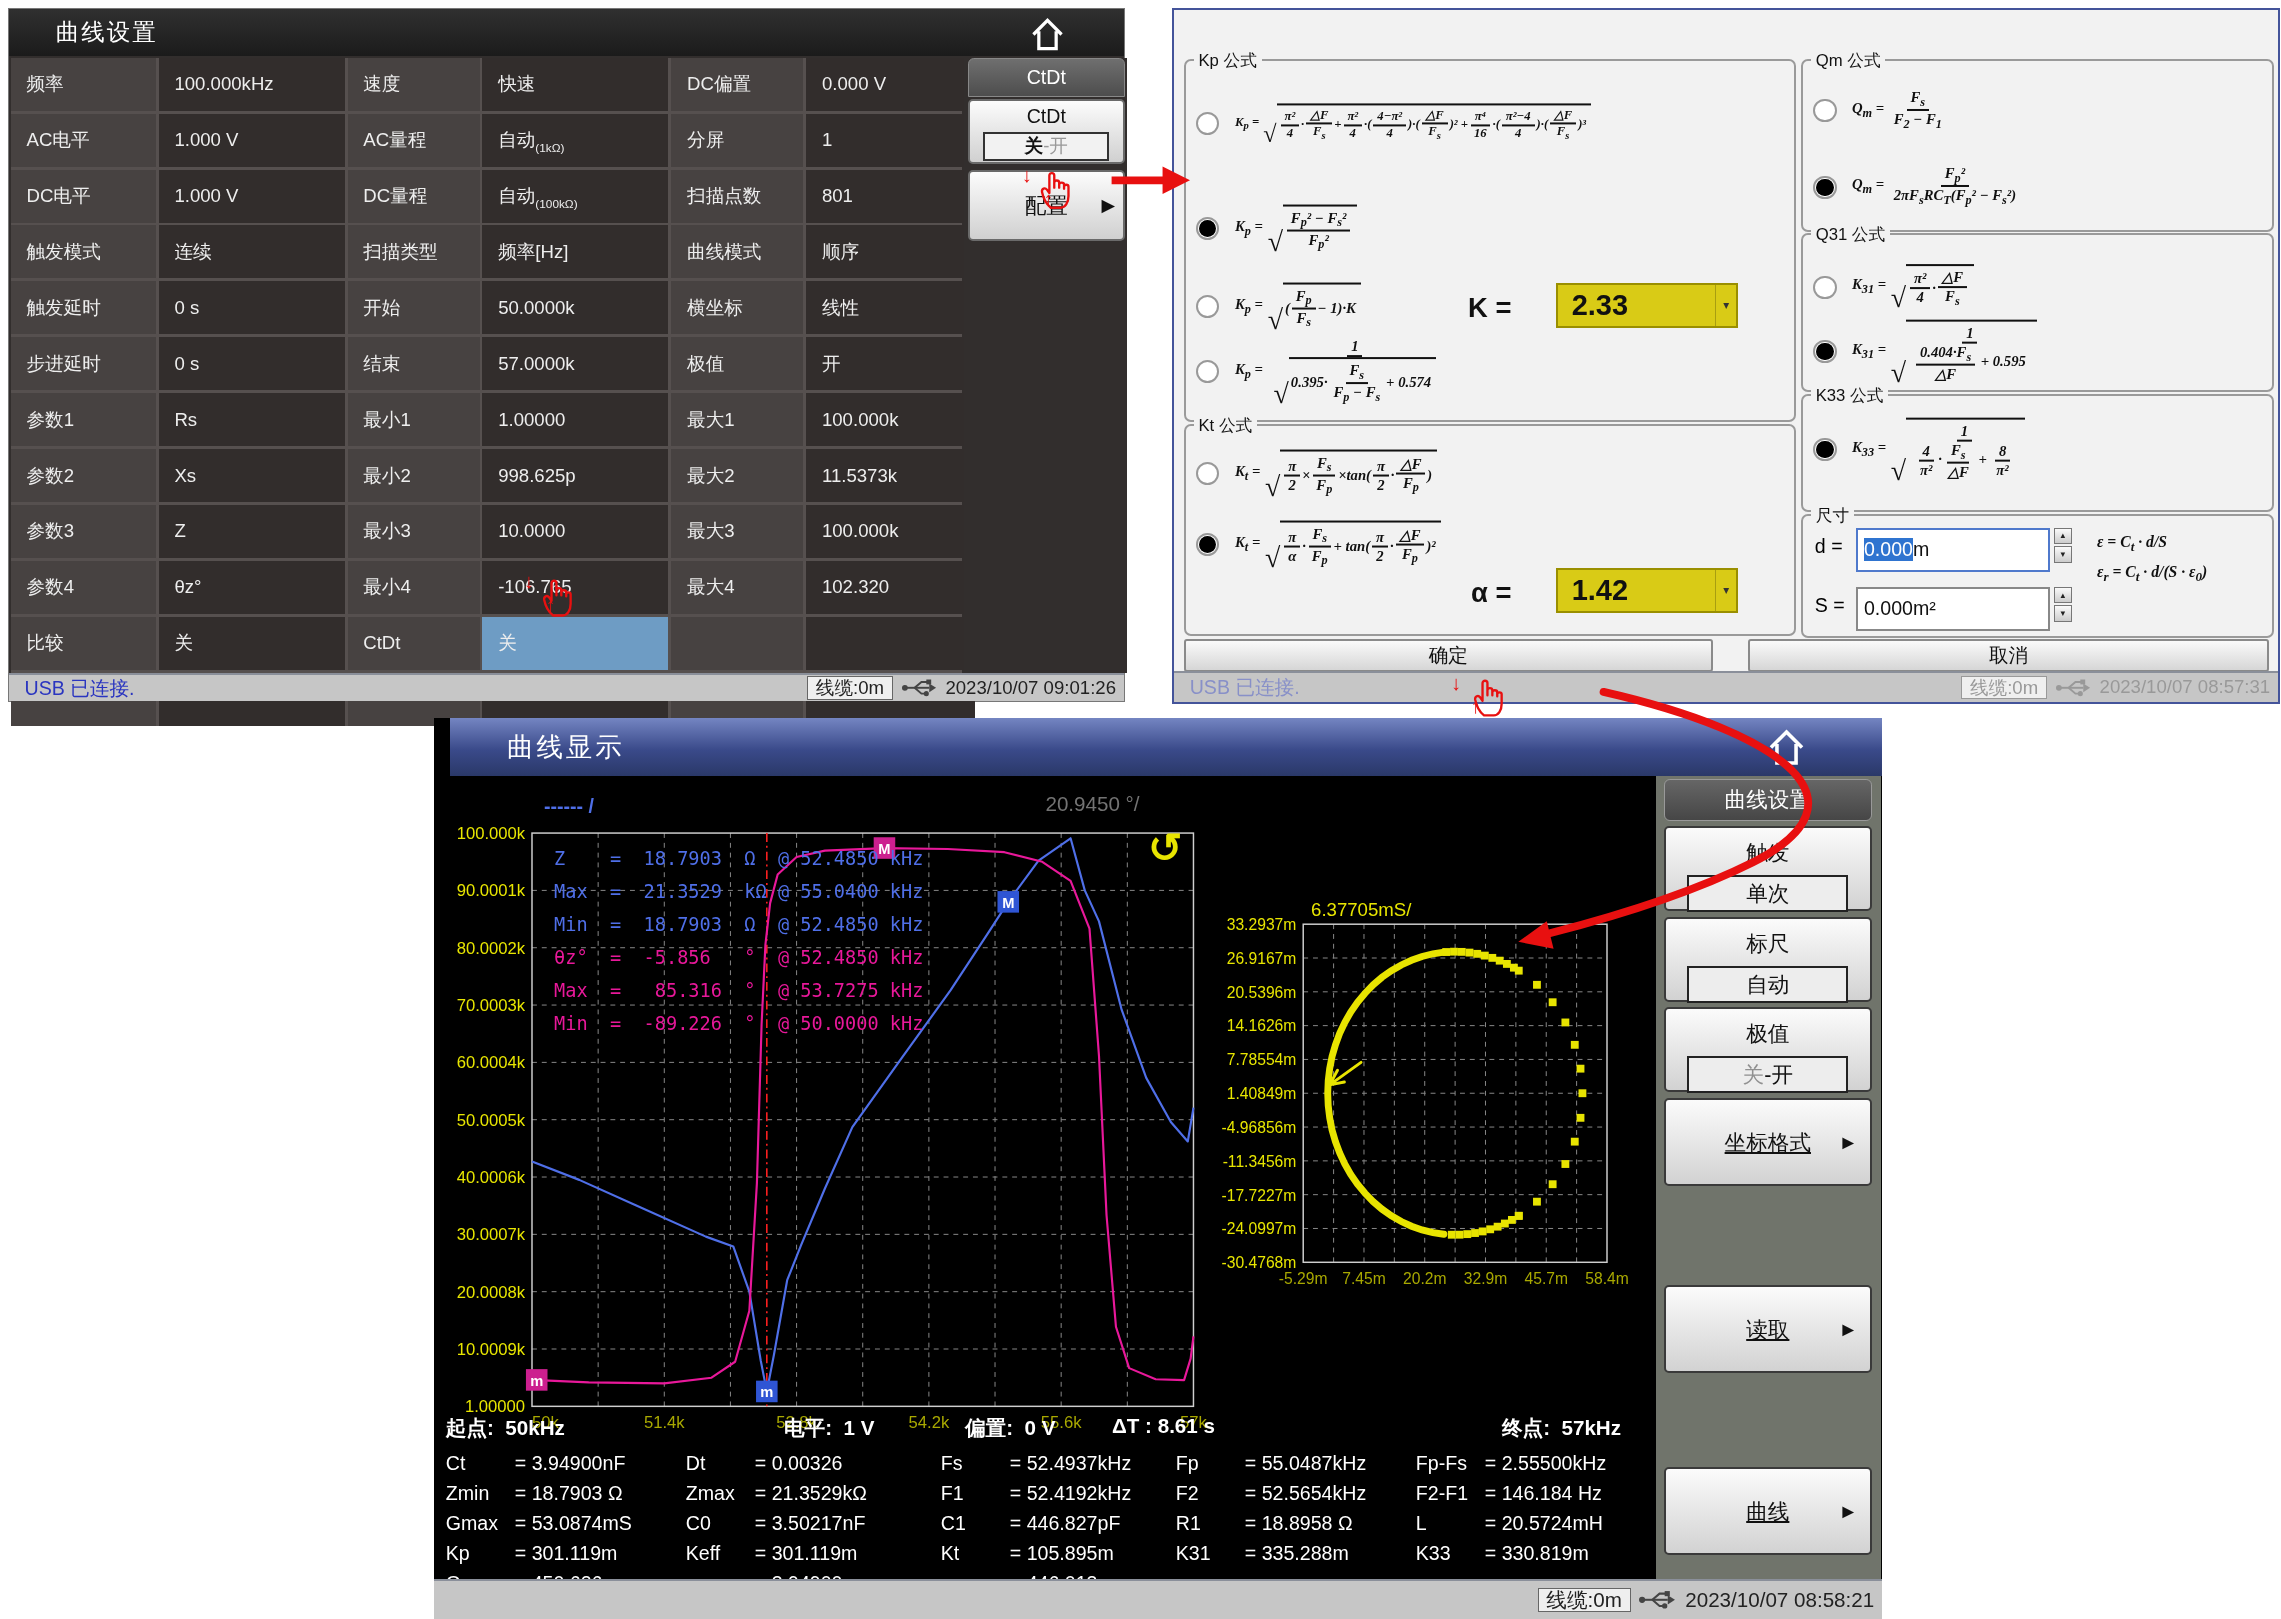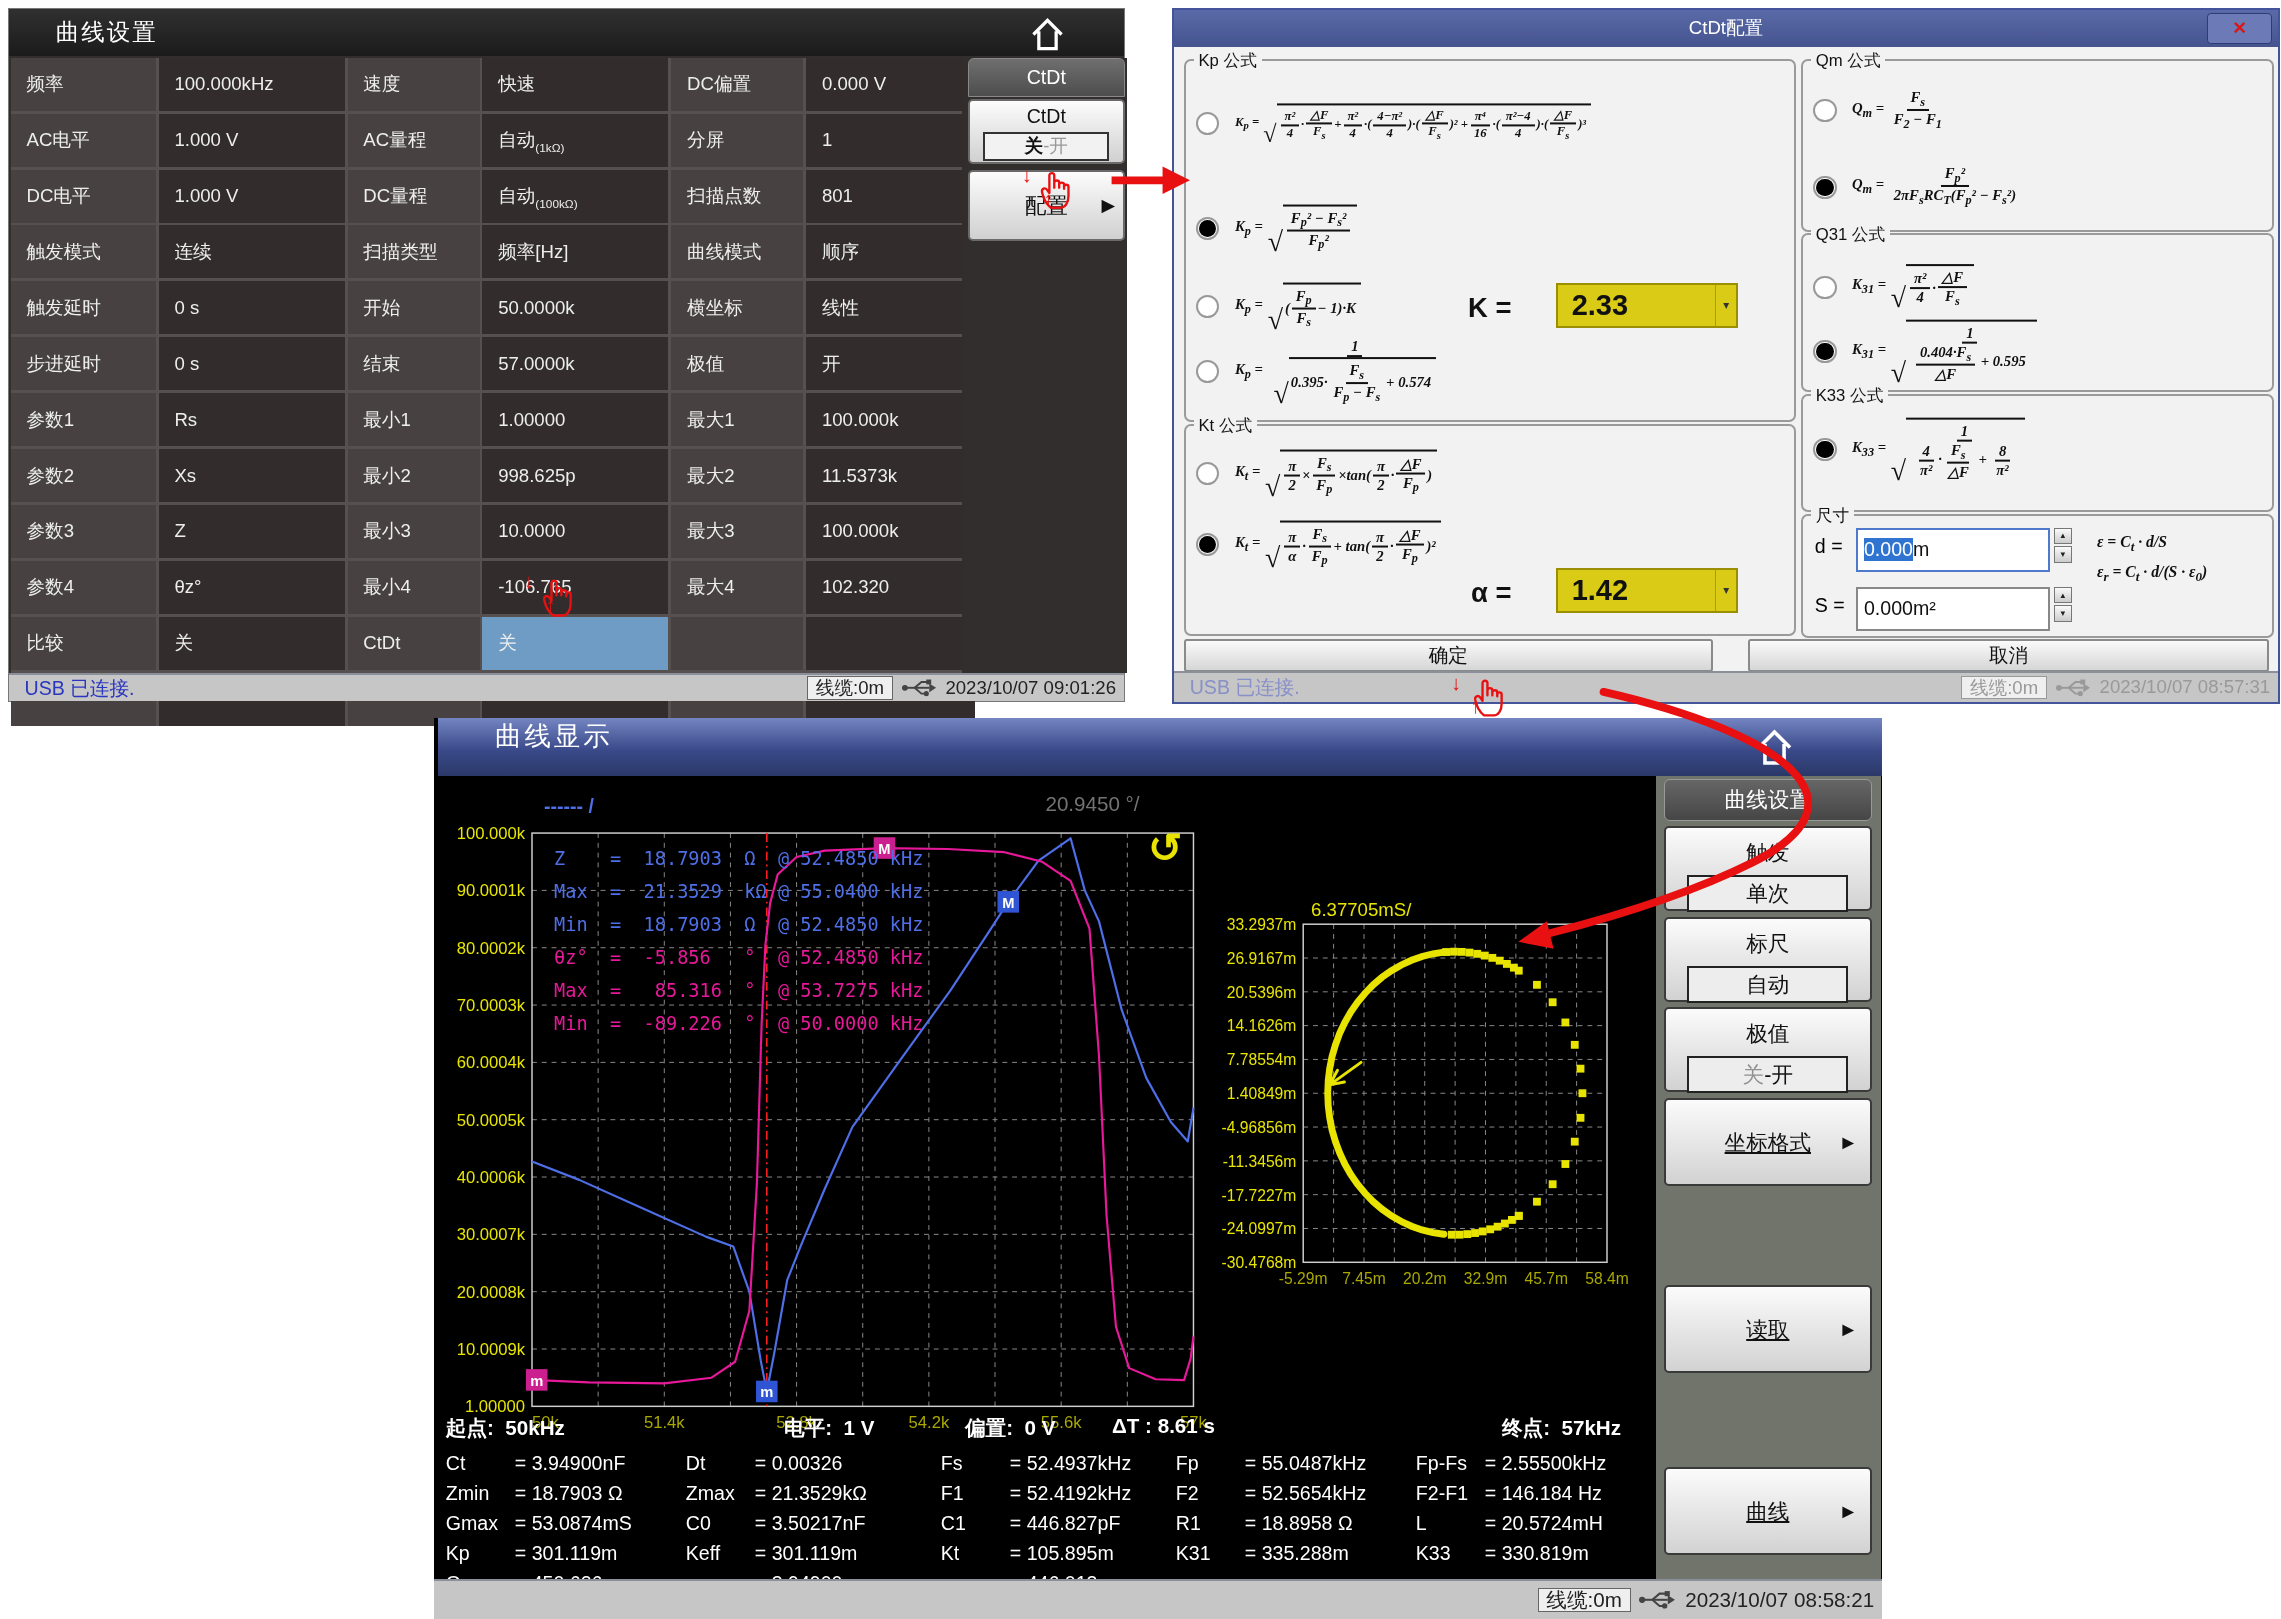--- a/index.html
+++ b/index.html
@@ -60,21 +60,21 @@
   .spinner{position:absolute;width:17.6px;height:35px;display:flex;flex-direction:column;gap:2px;}
   .spin-b{flex:1;background:linear-gradient(#fafafa,#ccc);border:1px solid #777;font-size:7.8px;display:flex;align-items:center;justify-content:center;color:#222;}
   .dlg-btn{position:absolute;height:33px;background:linear-gradient(#fafafa,#d6d6d6);border:2px solid #8a8a8a;border-radius:2.9px;display:flex;align-items:center;justify-content:center;font-size:19.6px;color:#111;box-sizing:border-box;}
   .dlg .statusbar{height:29px;}
   .dlg .usb-dim{color:#8890c8;margin-left:15.7px;font-size:19.6px;}
   .dlg .sb-right{color:#999;}
   .dlg .cablebox{color:#999;border-color:#999;}
   .size-eq{position:absolute;font-family:"Liberation Serif",serif;font-style:italic;font-weight:bold;font-size:15.7px;color:#111;white-space:nowrap;}
   
   .panel-c{position:absolute;left:434px;top:718px;width:1448px;height:901px;background:#000;}
-  .pc-title{position:absolute;left:4px;top:0;right:0;height:58px;background:linear-gradient(#7485c2 0%,#3a4a8a 55%,#2a3868 100%);display:flex;}
+  .pc-title{position:absolute;left:16px;top:0;right:0;height:58px;background:linear-gradient(#7485c2 0%,#3a4a8a 55%,#2a3868 100%);display:flex;align-items:center;}
   .pc-title .t{color:#fff;font-size:26.5px;margin-left:57px;letter-spacing:2.9px;}
   .pc-home{position:absolute;left:1315px;top:7.8px;}
   .pc-sidebar{position:absolute;left:1222px;top:58px;width:225px;bottom:38px;background:#70746b;}
   .sb-btn{position:absolute;left:7.8px;width:208px;box-sizing:border-box;}
   .sb-dark{background:linear-gradient(#666,#464646);border:1px solid #999;border-radius:5.9px;color:#fff;font-size:21.6px;display:flex;align-items:center;justify-content:center;}
   .sb-light{background:linear-gradient(#fbfbfb,#d2d2d2);border:2px solid #3a3a3a;border-radius:4.9px;color:#111;}
   .sb-light .lab{text-align:center;font-size:21.6px;margin-top:9.8px;}
   .sb-light .ibox{margin:7.8px auto 0;width:157px;height:33px;border:2px solid #222;background:#ededed;display:flex;align-items:center;justify-content:center;font-size:21.6px;}
   .sb-menu{display:flex;align-items:center;justify-content:center;font-size:21.6px;position:relative;text-decoration:underline;}
   .sb-menu .tri{position:absolute;right:11.8px;font-size:19.6px;}
@@ -205,24 +205,20 @@
             <rect x="26" y="1.5" width="5" height="5" fill="#444"></rect>
             <circle cx="26" cy="16" r="2.6" fill="#444"></circle>
             <polygon points="29,5.5 36,10 29,14.5" fill="#444"></polygon>
           </svg>
         <span>2023/10/07 09:01:26</span>
       </span>
     </div>
   </section>
 
   <section class="dlg">
-    <div class="dlg-title">
-      <span>CtDt配置</span>
-      <span class="dlg-close">✕</span>
-    </div>
     <div id="dlgGroups">
         <div class="group" style="left: 9.8px; top: 49px; width: 608px; height: 359px;">
           <span class="glabel">Kp 公式</span>
         </div>
         <div class="radio" style="left: 21.6px; top: 102px;"></div>
         <div class="fopt math sm" style="left: 61px; top: 113px;">K<sub>p</sub> = <span class="sqrt">
             <span class="rad">√</span>
             <span class="radi"><span class="frac">
                 <span class="fn">π²</span>
                 <span class="fd">4</span>

